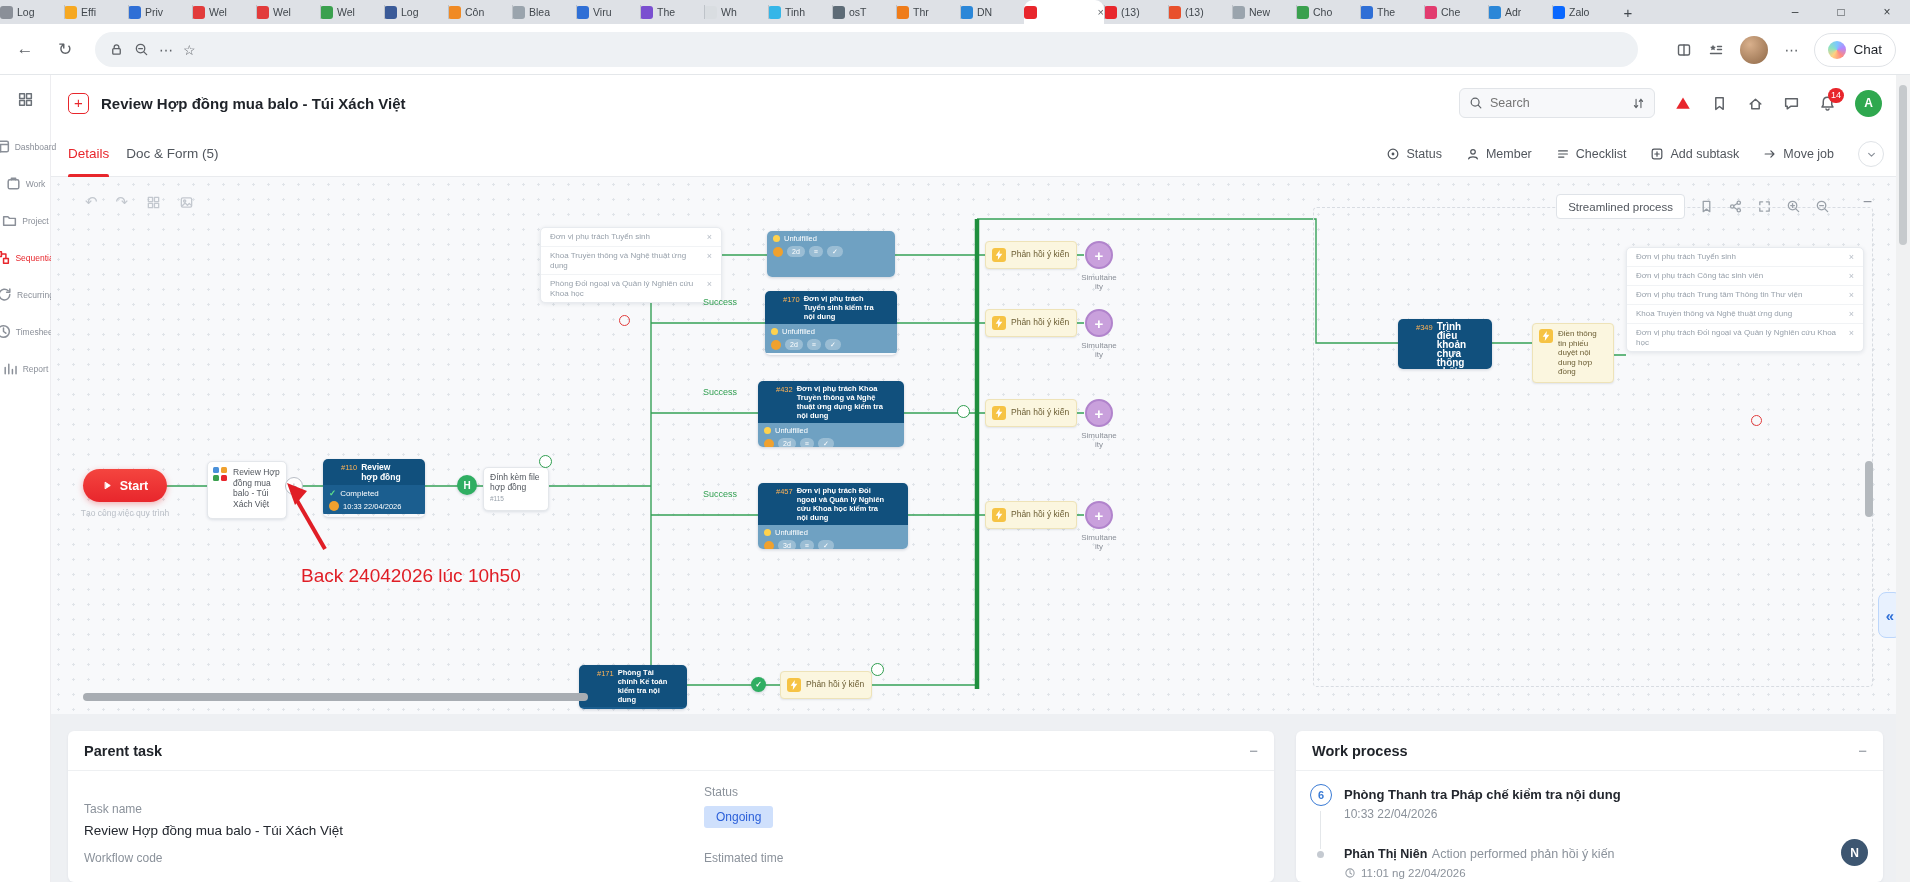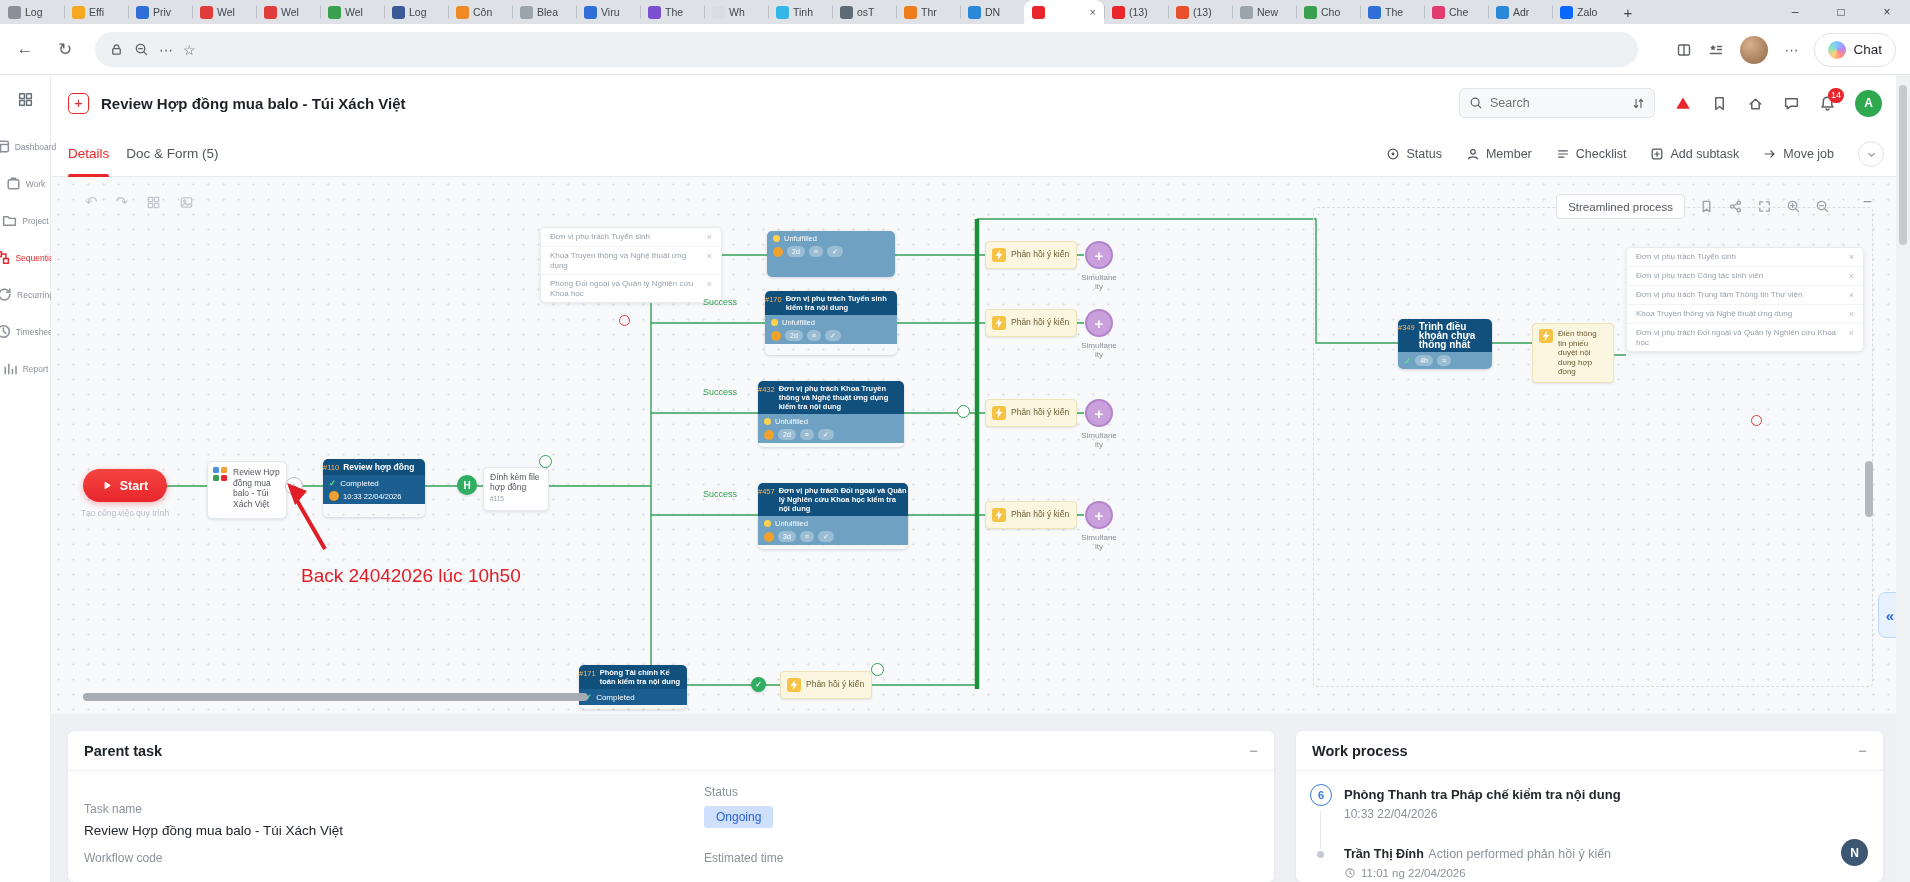--- a/index.html
+++ b/index.html
@@ -3,21 +3,21 @@
 <meta charset="utf-8">
 <style>
 *{margin:0;padding:0;box-sizing:border-box}
 html,body{width:1910px;height:882px;overflow:hidden;background:#fff;font-family:"Liberation Sans",sans-serif;color:#23272e}
 .abs{position:absolute}
 svg.i{display:block;fill:none;stroke:currentColor;stroke-width:1.4;stroke-linecap:round;stroke-linejoin:round}
 
 
 .tabstrip{position:absolute;left:0;top:0;width:1910px;height:24px;background:#dee1e6}
 .tabs{position:absolute;left:0;top:0;height:24px;display:flex;align-items:flex-end}
-.tab{width:64px;height:24px;display:flex;align-items:center;gap:4px;padding:0 8px;overflow:hidden;position:relative}
+.tab{width:64px;height:24px;display:flex;align-items:center;gap:4px;padding:0 0;overflow:hidden;position:relative}
 .tab+.tab::before{content:"";position:absolute;left:0;top:5px;bottom:5px;width:1px;background:#bec3c9}
 .tab.active{width:80px;background:#fff;border-radius:9px 9px 0 0}
 .tab.active::before{display:none}
 .fav{width:13px;height:13px;border-radius:3px;flex:0 0 13px;background:#9aa}
 .tlabel{font-size:10.5px;color:#41474d;white-space:nowrap;overflow:hidden}
 .tclose{display:none;margin-left:auto;font-size:11px;color:#5f6368}
 .tab.active .tclose{display:block}
 .newtab{width:24px;height:24px;display:flex;align-items:center;justify-content:center;font-size:15px;color:#41474d}
 .wincontrols{position:absolute;right:0;top:0;height:24px;display:flex}
 .wincontrols span{width:46px;height:24px;display:flex;align-items:center;justify-content:center;font-size:12px;color:#3c4043}
@@ -74,21 +74,21 @@
 .cvmin{position:absolute;top:16px;right:24px;font-size:16px;color:#8a9099}
 
 .node{position:absolute;border-radius:5px;box-shadow:0 1px 3px rgba(20,40,70,.18);overflow:hidden}
 .startnode{position:absolute;width:84px;height:33px;border-radius:17px;background:linear-gradient(180deg,#f4453f,#e8262c);color:#fff;display:flex;align-items:center;justify-content:center;gap:7px;font-size:12.5px;font-weight:bold;box-shadow:0 2px 6px rgba(232,38,44,.35)}
 .startcaption{position:absolute;width:110px;text-align:center;font-size:8.5px;color:#b9bec6}
 .rootcard{position:absolute;width:80px;height:58px;background:#fff;border:1px solid #e4e7eb;border-radius:5px;box-shadow:0 1px 3px rgba(20,40,70,.12);display:flex;gap:5px;padding:5px}
 .gridic{width:15px;height:15px;flex:0 0 15px;display:grid;grid-template-columns:6px 6px;grid-template-rows:6px 6px;gap:2px}
 .gridic i{border-radius:1.5px}
 .roottxt{font-size:8.5px;line-height:10.5px;color:#51565d}
 .gateway{position:absolute;width:18px;height:18px;border-radius:50%;background:#fff;border:1.4px solid #b9bec6;color:#9aa1a9;font-size:10px;display:flex;align-items:center;justify-content:center}
-.nhead{background:#11507d;padding:3px 0;display:flex;gap:4px;align-items:flex-start}
+.nhead{background:#11507d;padding:3px 18px;display:flex;gap:4px;align-items:flex-start}
 .nid{color:#ffb357;font-size:7.5px;flex:0 0 auto;padding-top:1px}
 .ntitle{color:#fff;font-weight:bold;font-size:8.5px;line-height:10px}
 .nbody{background:#6fa1c2;padding:3px 6px;display:flex;flex-direction:column;gap:3px}
 .nrow{display:flex;align-items:center;gap:4px}
 .ydot{width:7px;height:7px;border-radius:50%;background:#ffd24d;flex:0 0 7px}
 .nbadge{color:#fff;font-size:7.5px}
 .mav{width:10px;height:10px;border-radius:50%;background:#f0a12e;flex:0 0 10px}
 .chip{background:rgba(255,255,255,.3);color:#fff;border-radius:7px;font-size:7px;height:11px;line-height:11px;padding:0 5px}
 .ck{color:#5fe08a;font-size:8.5px;font-weight:bold}
 .stxt{color:#fff;font-size:8px}
@@ -849,21 +849,21 @@
       <span class="cardmin">−</span>
     </div>
     <div class="wpnum" style="left:14px;top:53px">6</div>
     <div class="abs" style="left:48px;top:56px">
       <div class="wptitle">Phòng Thanh tra Pháp chế kiểm tra nội dung</div>
       <div class="wptime">10:33 22/04/2026</div>
     </div>
     <div class="wpline" style="left:24px;top:80px;height:38px"></div>
     <div class="wpdot" style="left:21px;top:120px"></div>
     <div class="abs" style="left:48px;top:113px;width:470px">
-      <span class="wpname">Trần Thị Đính</span>
+      <span class="wpname">Phản Thị Niên</span>
       <span class="wpaction">Action performed phản hồi ý kiến</span>
       <div class="wptime2">
         <svg class="i" width="12" height="12" viewBox="0 0 16 16" style="color:#9aa0a8">
             <circle cx="8" cy="8" r="5.5"></circle>
             <path d="M8 4.8V8l2.2 1.6"></path>
           </svg>
         <span>11:01 ng 22/04/2026</span>
       </div>
     </div>
     <div class="wpavatar" style="left:545px;top:108px">N</div>

